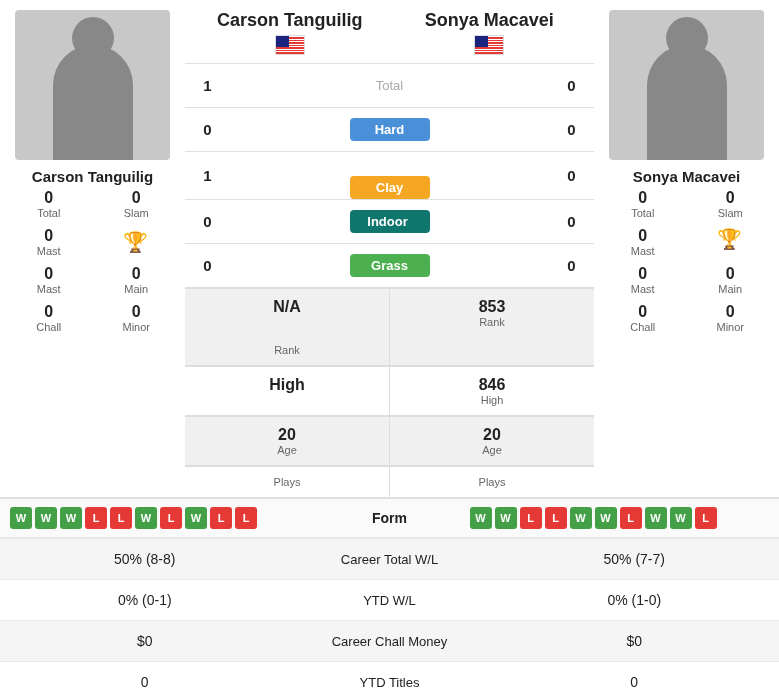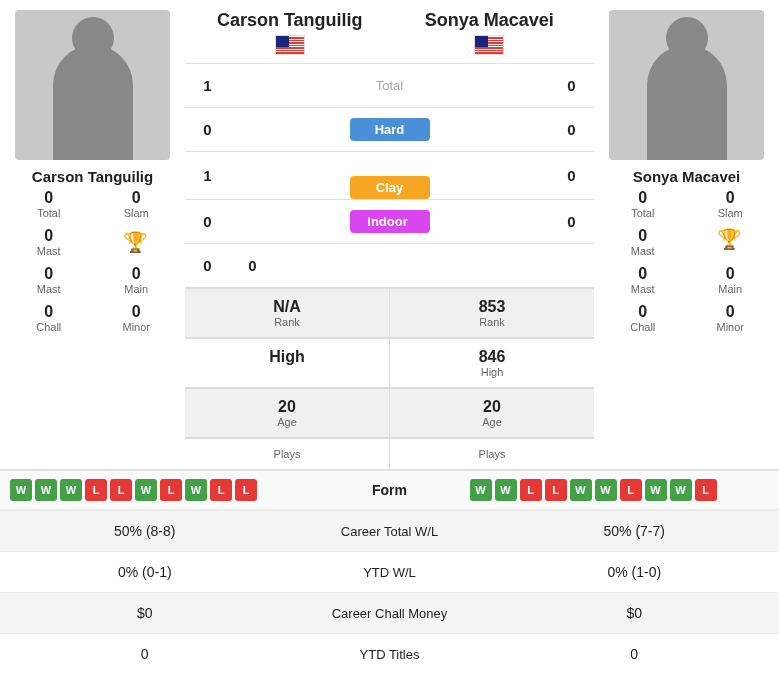--- a/index.html
+++ b/index.html
@@ -11,21 +11,21 @@
       padding: 4px 12px;
       color: white;
       font-weight: bold;
       font-size: 13px;
       min-width: 80px;
       text-align: center;
     }
 
     .badge-blue { background: #4a90d9; }
     .badge-orange { background: #f5a623; margin-top: 24px; }
-    .badge-lightblue { background: #d946ef; padding-left: 8px; }
+    .badge-lightblue { background: #0f766e; padding-left: 8px; }
     .badge-green { background: #4caf50; }
 
     
     .comparison-wrapper {
       display: flex;
       width: 779px;
     }
 
     .left-panel {
       width: 185px;
@@ -298,25 +298,28 @@
     </div>
     <div class="match-row">
       <div class="match-row-left">0</div>
       <div class="match-row-center">
         <span class="badge badge-lightblue">Indoor</span>
       </div>
       <div class="match-row-right">0</div>
     </div>
     <div class="match-row">
       <div class="match-row-left">0</div>
+      <div class="match-row-center">
+        <span class="badge badge-green">Grass</span>
+      </div>
       <div class="match-row-right">0</div>
     </div>
 
     <div style="display:flex; border-top:1px solid #ddd;">
-      <div class="side-stat-box" style="flex:1;border-right:1px solid #ddd;">
+      <div class="side-stat-box" style="flex:1;border-right:1px solid #ddd;gap:28px;">
         <span class="side-stat-val">N/A</span>
         <span class="side-stat-lbl">Rank</span>
       </div>
       <div class="side-stat-box" style="flex:1;">
         <span class="side-stat-val">853</span>
         <span class="side-stat-lbl">Rank</span>
       </div>
     </div>
 
     <div style="display:flex; border-top:1px solid #ddd;">

